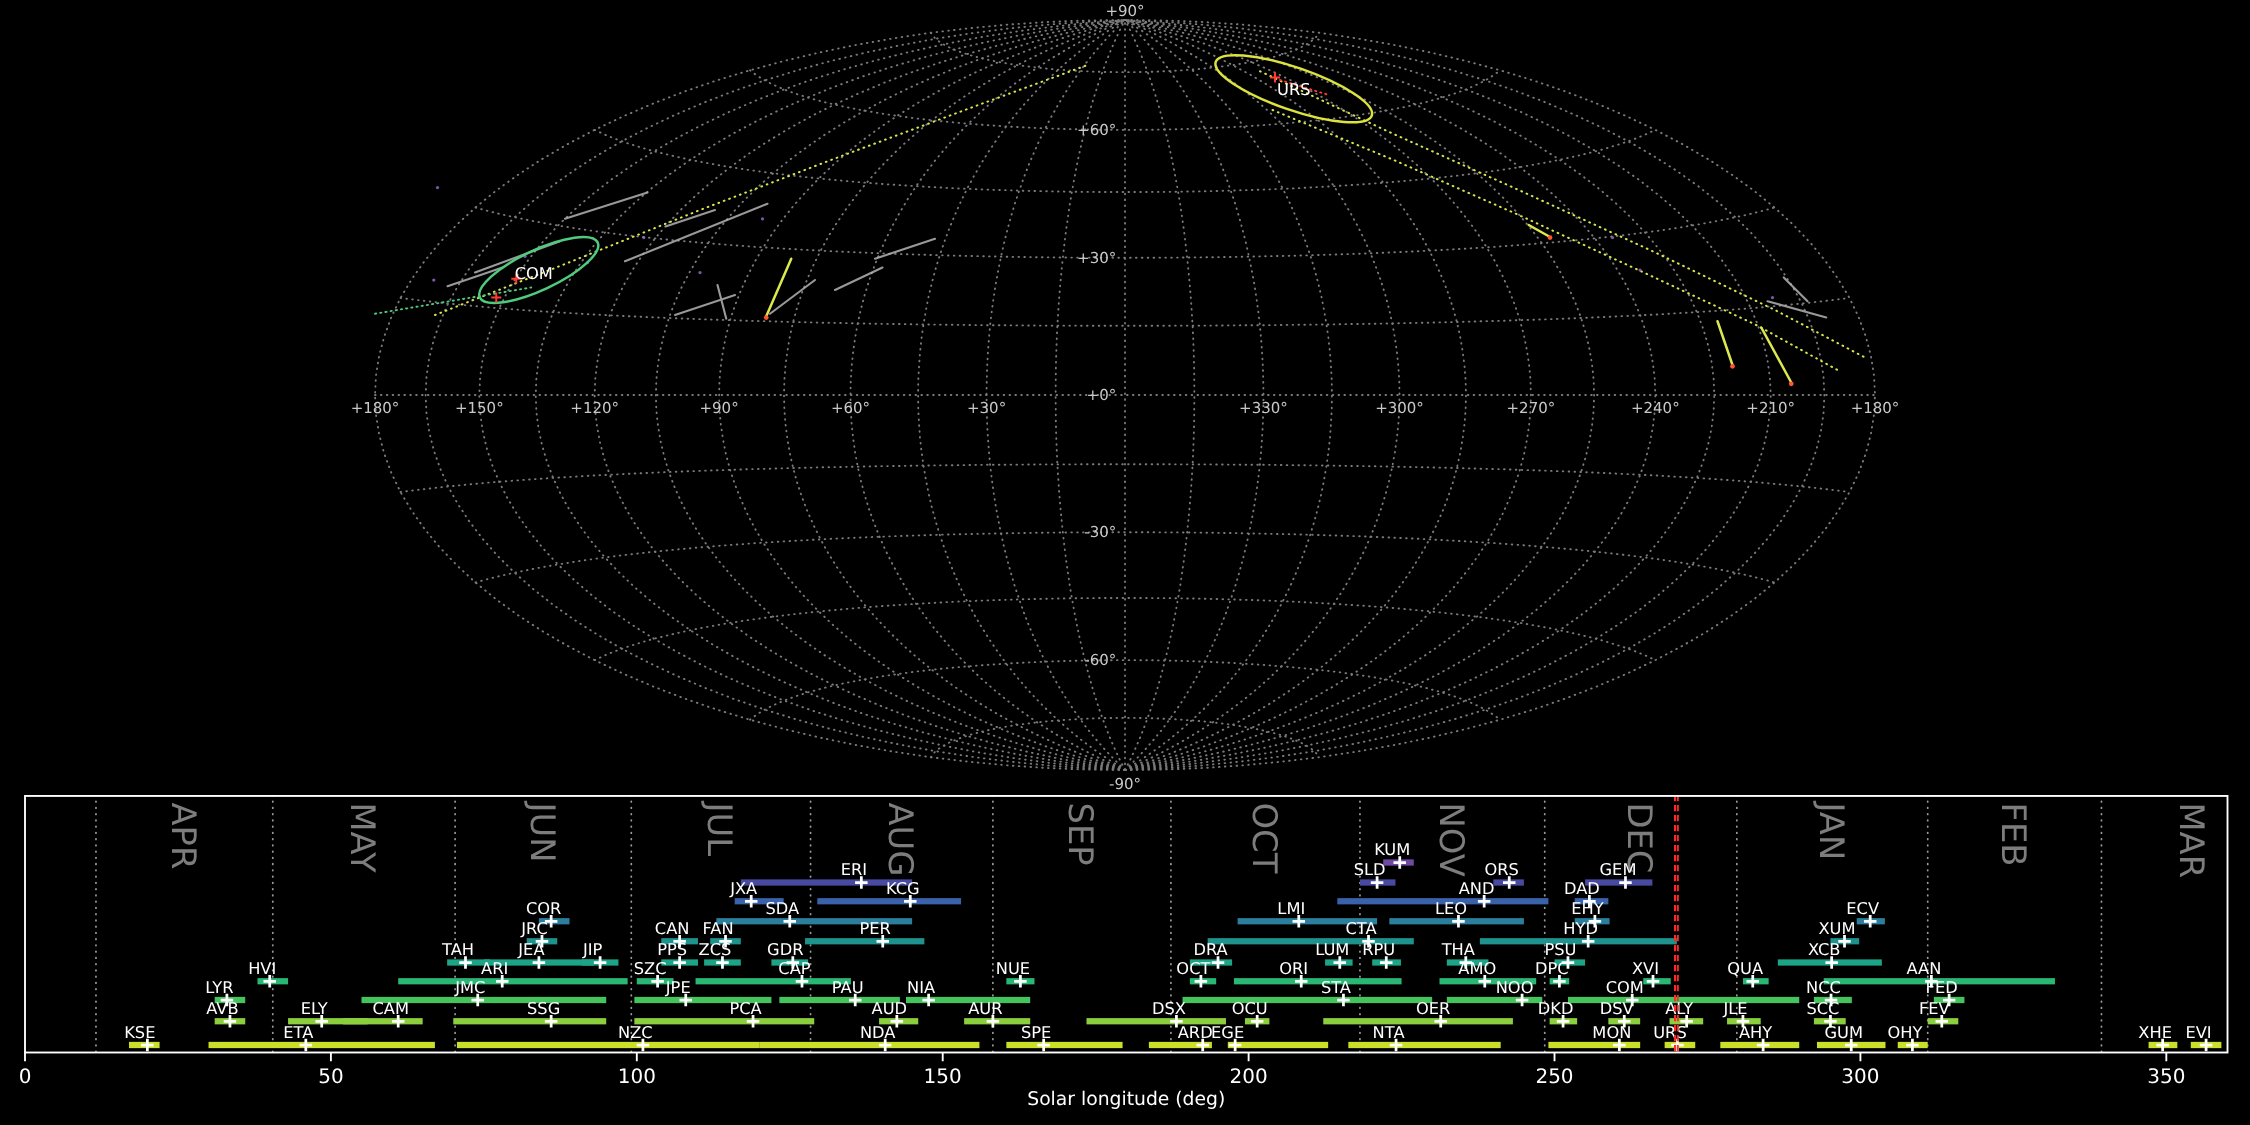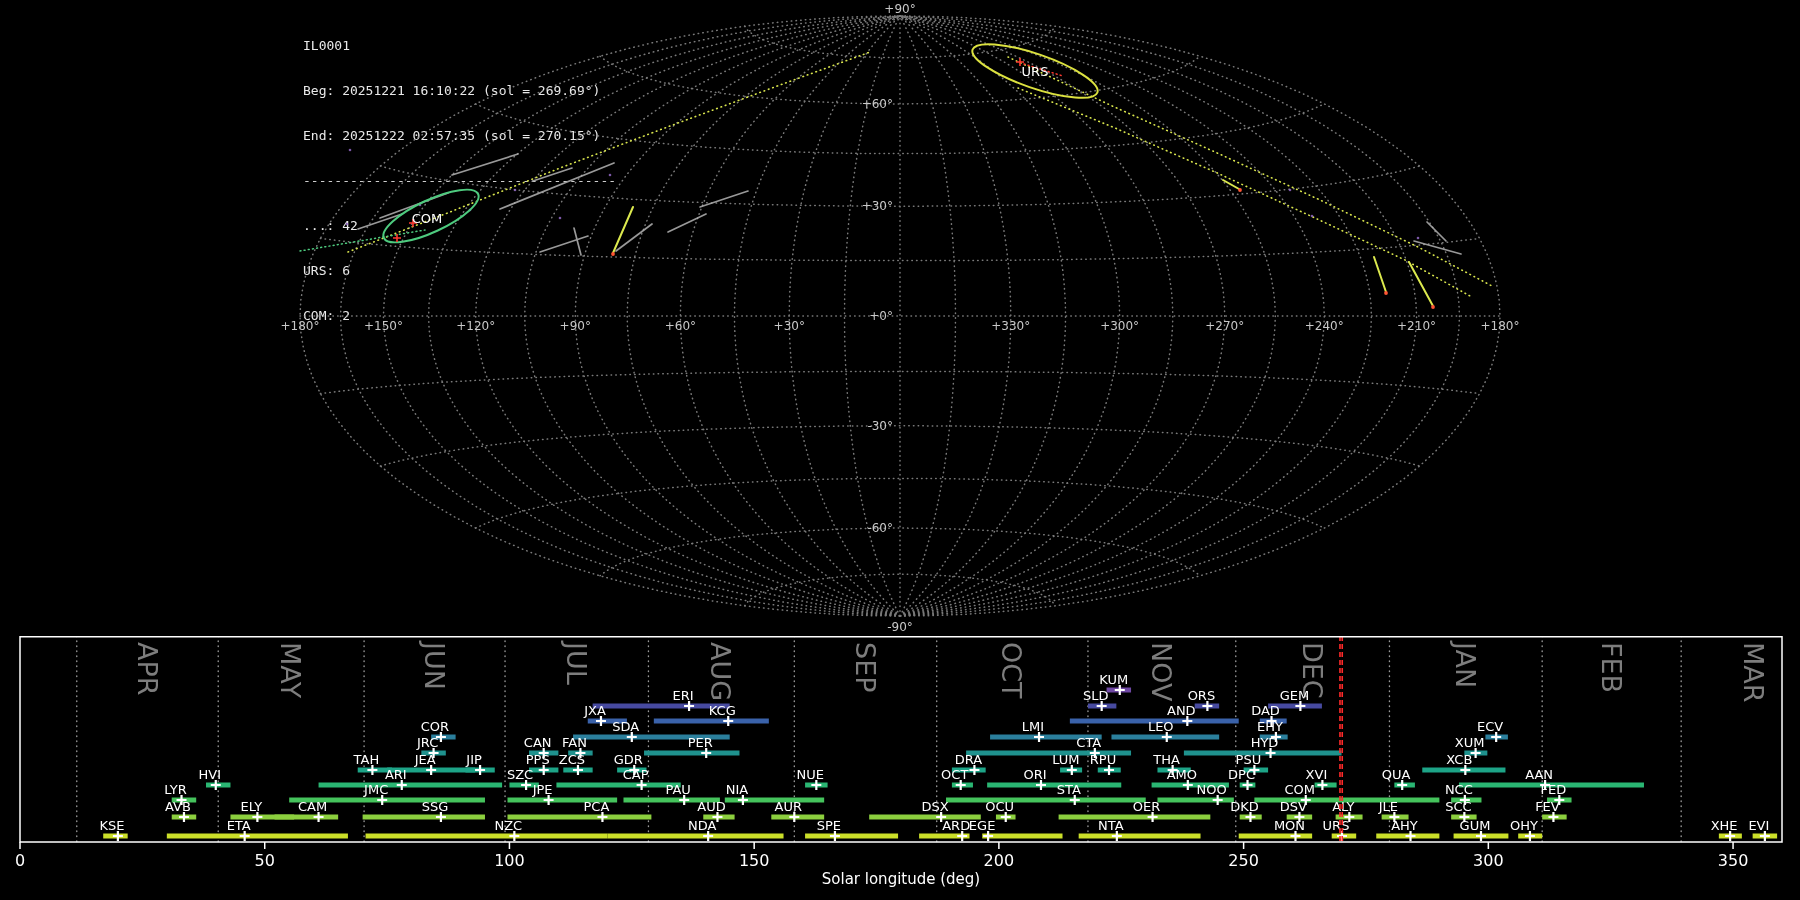--- a/index.html
+++ b/index.html
@@ -10,29 +10,20 @@
   .header .sep{color:#cfcfcf;letter-spacing:0px;}
   svg{position:absolute;left:0;display:block;}
   #sky-svg{top:0;}
   #chart-svg{top:636px;}
   text{font-family:"DejaVu Sans",sans-serif;}
 </style>
 </head>
 <body>
 
 <div class="stage">
-  <div class="header">
-    <div>IL0001</div>
-    <div>Beg: 20251221 16:10:22 (sol = 269.69°)</div>
-    <div>End: 20251222 02:57:35 (sol = 270.15°)</div>
-    <div class="sep">----------------------------------------</div>
-    <div>...: 42</div>
-    <div>URS: 6</div>
-    <div>COM: 2</div>
-  </div>
   <svg id="sky-svg" width="1800" height="636" viewBox="0 0 1800 636">
       <g fill="none" stroke="#909090" stroke-width="1.5" stroke-linecap="round" stroke-dasharray="0.5 4.2" opacity="0.85">
         <path d="M900.0 616.0L868.6 615.6L837.3 614.4L806.1 612.3L775.3 609.4L744.7 605.8L714.6 601.3L685.0 596.1L656.0 590.1L627.6 583.3L600.0 575.8L573.2 567.6L547.3 558.7L522.4 549.1L498.5 538.9L475.7 528.1L454.1 516.7L433.7 504.8L414.6 492.3L396.8 479.4L380.4 466.0L365.4 452.2L351.9 438.0L339.9 423.5L329.4 408.7L320.4 393.6L313.1 378.4L307.4 362.9L303.3 347.4L300.8 331.7L300.0 316.0L300.8 300.3L303.3 284.6L307.4 269.1L313.1 253.6L320.4 238.4L329.4 223.3L339.9 208.5L351.9 194.0L365.4 179.8L380.4 166.0L396.8 152.6L414.6 139.7L433.7 127.2L454.1 115.3L475.7 103.9L498.5 93.1L522.4 82.9L547.3 73.3L573.2 64.4L600.0 56.2L627.6 48.7L656.0 41.9L685.0 35.9L714.6 30.7L744.7 26.2L775.3 22.6L806.1 19.7L837.3 17.6L868.6 16.4L900.0 16.0"></path>
         <path d="M900.0 616.0L869.0 614.6L838.2 612.3L807.9 609.3L778.0 605.5L748.6 601.0L719.8 595.7L691.6 589.7L664.2 583.1L637.6 575.7L611.8 567.7L586.9 559.1L563.0 549.9L540.1 540.1L518.3 529.8L497.5 519.0L477.9 507.7L459.5 495.9L442.3 483.7L426.4 471.1L411.7 458.2L398.3 444.9L386.3 431.3L375.7 417.5L366.4 403.4L358.5 389.2L352.1 374.7L347.0 360.2L343.4 345.5L341.2 330.8L340.5 316.0L341.2 301.2L343.4 286.5L347.0 271.8L352.1 257.3L358.5 242.8L366.4 228.6L375.7 214.5L386.3 200.7L398.3 187.1L411.7 173.8L426.4 160.9L442.3 148.3L459.5 136.1L477.9 124.3L497.5 113.0L518.3 102.2L540.1 91.9L563.0 82.1L586.9 72.9L611.8 64.3L637.6 56.3L664.2 48.9L691.6 42.3L719.8 36.3L748.6 31.0L778.0 26.5L807.9 22.7L838.2 19.7L869.0 17.4L900.0 16.0"></path>
         <path d="M900.0 616.0L869.9 613.6L840.2 610.4L811.1 606.5L782.6 601.9L754.8 596.5L727.7 590.5L701.3 583.9L675.8 576.7L651.1 568.9L627.3 560.5L604.5 551.5L582.6 542.1L561.8 532.2L542.0 521.8L523.2 511.0L505.6 499.8L489.0 488.3L473.6 476.3L459.4 464.1L446.4 451.6L434.5 438.8L423.9 425.7L414.4 412.5L406.2 399.0L399.3 385.4L393.6 371.7L389.2 357.9L386.0 344.0L384.1 330.0L383.4 316.0L384.1 302.0L386.0 288.0L389.2 274.1L393.6 260.3L399.3 246.6L406.2 233.0L414.4 219.5L423.9 206.3L434.5 193.2L446.4 180.4L459.4 167.9L473.6 155.7L489.0 143.7L505.6 132.2L523.2 121.0L542.0 110.2L561.8 99.8L582.6 89.9L604.5 80.5L627.3 71.5L651.1 63.1L675.8 55.3L701.3 48.1L727.7 41.5L754.8 35.5L782.6 30.1L811.1 25.5L840.2 21.6L869.9 18.4L900.0 16.0"></path>
         <path d="M900.0 616.0L871.3 612.6L843.2 608.6L815.8 603.8L789.1 598.4L763.1 592.4L738.0 585.8L713.7 578.6L690.3 570.9L667.7 562.7L646.1 554.0L625.4 544.9L605.6 535.3L586.8 525.3L569.0 514.9L552.3 504.2L536.5 493.1L521.8 481.8L508.1 470.1L495.5 458.2L484.0 446.0L473.5 433.6L464.1 421.0L455.8 408.3L448.6 395.4L442.5 382.3L437.5 369.2L433.6 356.0L430.8 342.7L429.1 329.4L428.6 316.0L429.1 302.6L430.8 289.3L433.6 276.0L437.5 262.8L442.5 249.7L448.6 236.6L455.8 223.7L464.1 211.0L473.5 198.4L484.0 186.0L495.5 173.8L508.1 161.9L521.8 150.2L536.5 138.9L552.3 127.8L569.0 117.1L586.8 106.7L605.6 96.7L625.4 87.1L646.1 78.0L667.7 69.3L690.3 61.1L713.7 53.4L738.0 46.2L763.1 39.6L789.1 33.6L815.8 28.2L843.2 23.4L871.3 19.4L900.0 16.0"></path>
         <path d="M900.0 616.0L873.2 611.7L847.1 606.9L821.7 601.4L797.2 595.3L773.5 588.7L750.6 581.5L728.5 573.9L707.3 565.8L687.0 557.3L667.6 548.4L649.1 539.1L631.5 529.4L614.8 519.3L599.0 509.0L584.2 498.3L570.3 487.4L557.3 476.2L545.3 464.8L534.2 453.1L524.1 441.3L514.9 429.3L506.7 417.1L499.5 404.8L493.2 392.3L487.8 379.8L483.5 367.1L480.1 354.4L477.7 341.6L476.2 328.8L475.7 316.0L476.2 303.2L477.7 290.4L480.1 277.6L483.5 264.9L487.8 252.2L493.2 239.7L499.5 227.2L506.7 214.9L514.9 202.7L524.1 190.7L534.2 178.9L545.3 167.2L557.3 155.8L570.3 144.6L584.2 133.7L599.0 123.0L614.8 112.7L631.5 102.6L649.1 92.9L667.6 83.6L687.0 74.7L707.3 66.2L728.5 58.1L750.6 50.5L773.5 43.3L797.2 36.7L821.7 30.6L847.1 25.1L873.2 20.3L900.0 16.0"></path>
         <path d="M900.0 616.0L875.5 610.9L851.8 605.3L828.8 599.1L806.8 592.5L785.5 585.3L765.1 577.8L745.4 569.8L726.7 561.4L708.7 552.6L691.6 543.5L675.3 534.0L659.9 524.3L645.3 514.2L631.5 503.9L618.6 493.4L606.5 482.6L595.2 471.6L584.8 460.3L575.2 448.9L566.4 437.4L558.5 425.7L551.4 413.8L545.1 401.8L539.7 389.8L535.1 377.6L531.4 365.4L528.5 353.1L526.4 340.7L525.1 328.4L524.7 316.0L525.1 303.6L526.4 291.3L528.5 278.9L531.4 266.6L535.1 254.4L539.7 242.2L545.1 230.2L551.4 218.2L558.5 206.3L566.4 194.6L575.2 183.1L584.8 171.7L595.2 160.4L606.5 149.4L618.6 138.6L631.5 128.1L645.3 117.8L659.9 107.7L675.3 98.0L691.6 88.5L708.7 79.4L726.7 70.6L745.4 62.2L765.1 54.2L785.5 46.7L806.8 39.5L828.8 32.9L851.8 26.7L875.5 21.1L900.0 16.0"></path>
         <path d="M900.0 616.0L878.2 610.2L857.2 603.9L837.0 597.2L817.6 590.0L799.0 582.4L781.2 574.5L764.2 566.2L747.9 557.5L732.4 548.6L717.7 539.3L703.7 529.8L690.4 520.0L677.9 510.0L666.1 499.7L655.1 489.2L644.7 478.5L635.1 467.7L626.2 456.6L618.1 445.5L610.6 434.1L603.9 422.7L597.9 411.1L592.6 399.4L588.0 387.7L584.1 375.9L580.9 364.0L578.5 352.0L576.7 340.0L575.6 328.0L575.3 316.0L575.6 304.0L576.7 292.0L578.5 280.0L580.9 268.0L584.1 256.1L588.0 244.3L592.6 232.6L597.9 220.9L603.9 209.3L610.6 197.9L618.1 186.5L626.2 175.4L635.1 164.3L644.7 153.5L655.1 142.8L666.1 132.3L677.9 122.0L690.4 112.0L703.7 102.2L717.7 92.7L732.4 83.4L747.9 74.5L764.2 65.8L781.2 57.5L799.0 49.6L817.6 42.0L837.0 34.8L857.2 28.1L878.2 21.8L900.0 16.0"></path>
         <path d="M900.0 616.0L881.3 609.6L863.3 602.7L846.1 595.5L829.6 587.9L813.9 579.9L798.8 571.7L784.5 563.1L770.8 554.3L757.8 545.2L745.5 535.8L733.8 526.2L722.7 516.4L712.3 506.4L702.5 496.2L693.3 485.8L684.7 475.2L676.7 464.5L669.4 453.6L662.6 442.6L656.5 431.5L650.9 420.2L645.9 408.9L641.5 397.5L637.7 386.0L634.5 374.4L631.9 362.8L629.9 351.1L628.4 339.4L627.5 327.7L627.2 316.0L627.5 304.3L628.4 292.6L629.9 280.9L631.9 269.2L634.5 257.6L637.7 246.0L641.5 234.5L645.9 223.1L650.9 211.8L656.5 200.5L662.6 189.4L669.4 178.4L676.7 167.5L684.7 156.8L693.3 146.2L702.5 135.8L712.3 125.6L722.7 115.6L733.8 105.8L745.5 96.2L757.8 86.8L770.8 77.7L784.5 68.9L798.8 60.3L813.9 52.1L829.6 44.1L846.1 36.5L863.3 29.3L881.3 22.4L900.0 16.0"></path>

